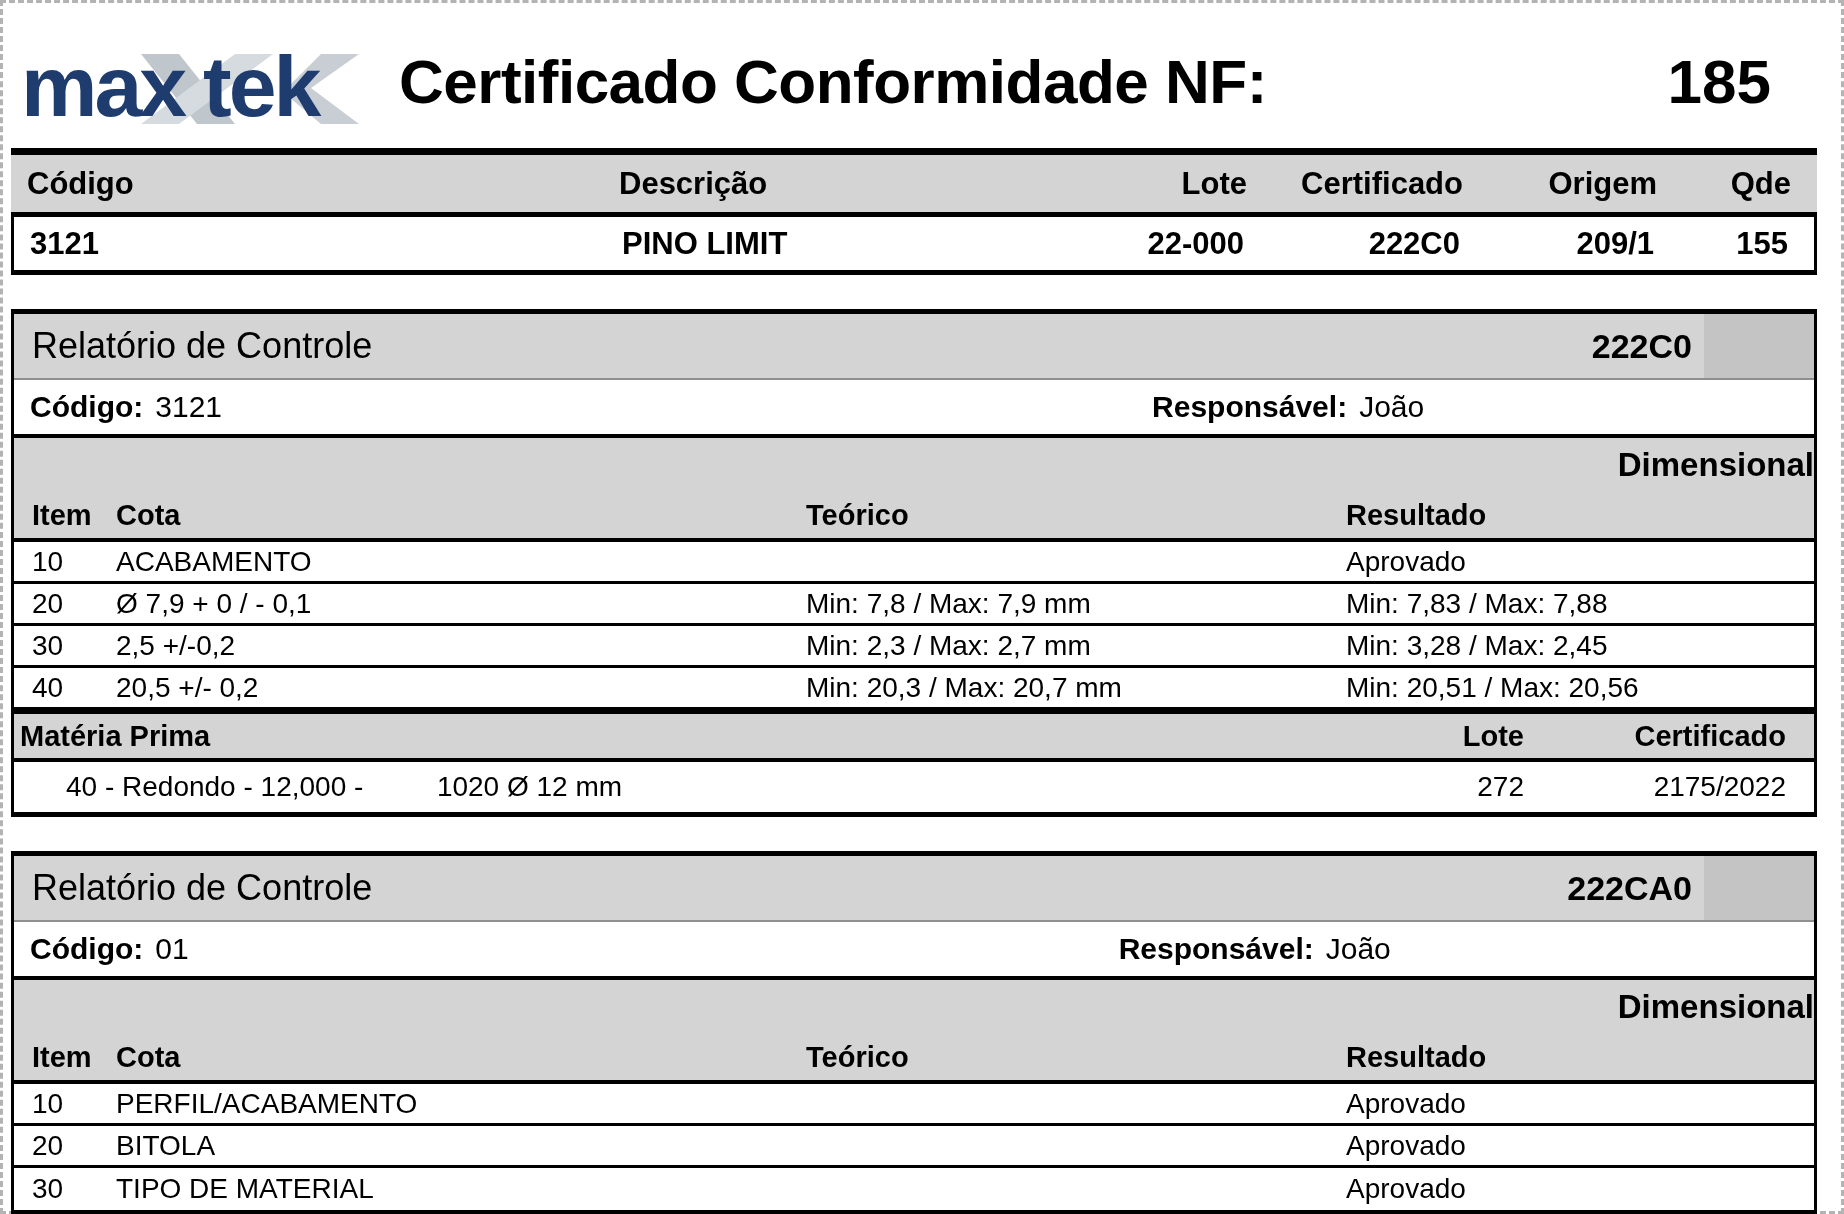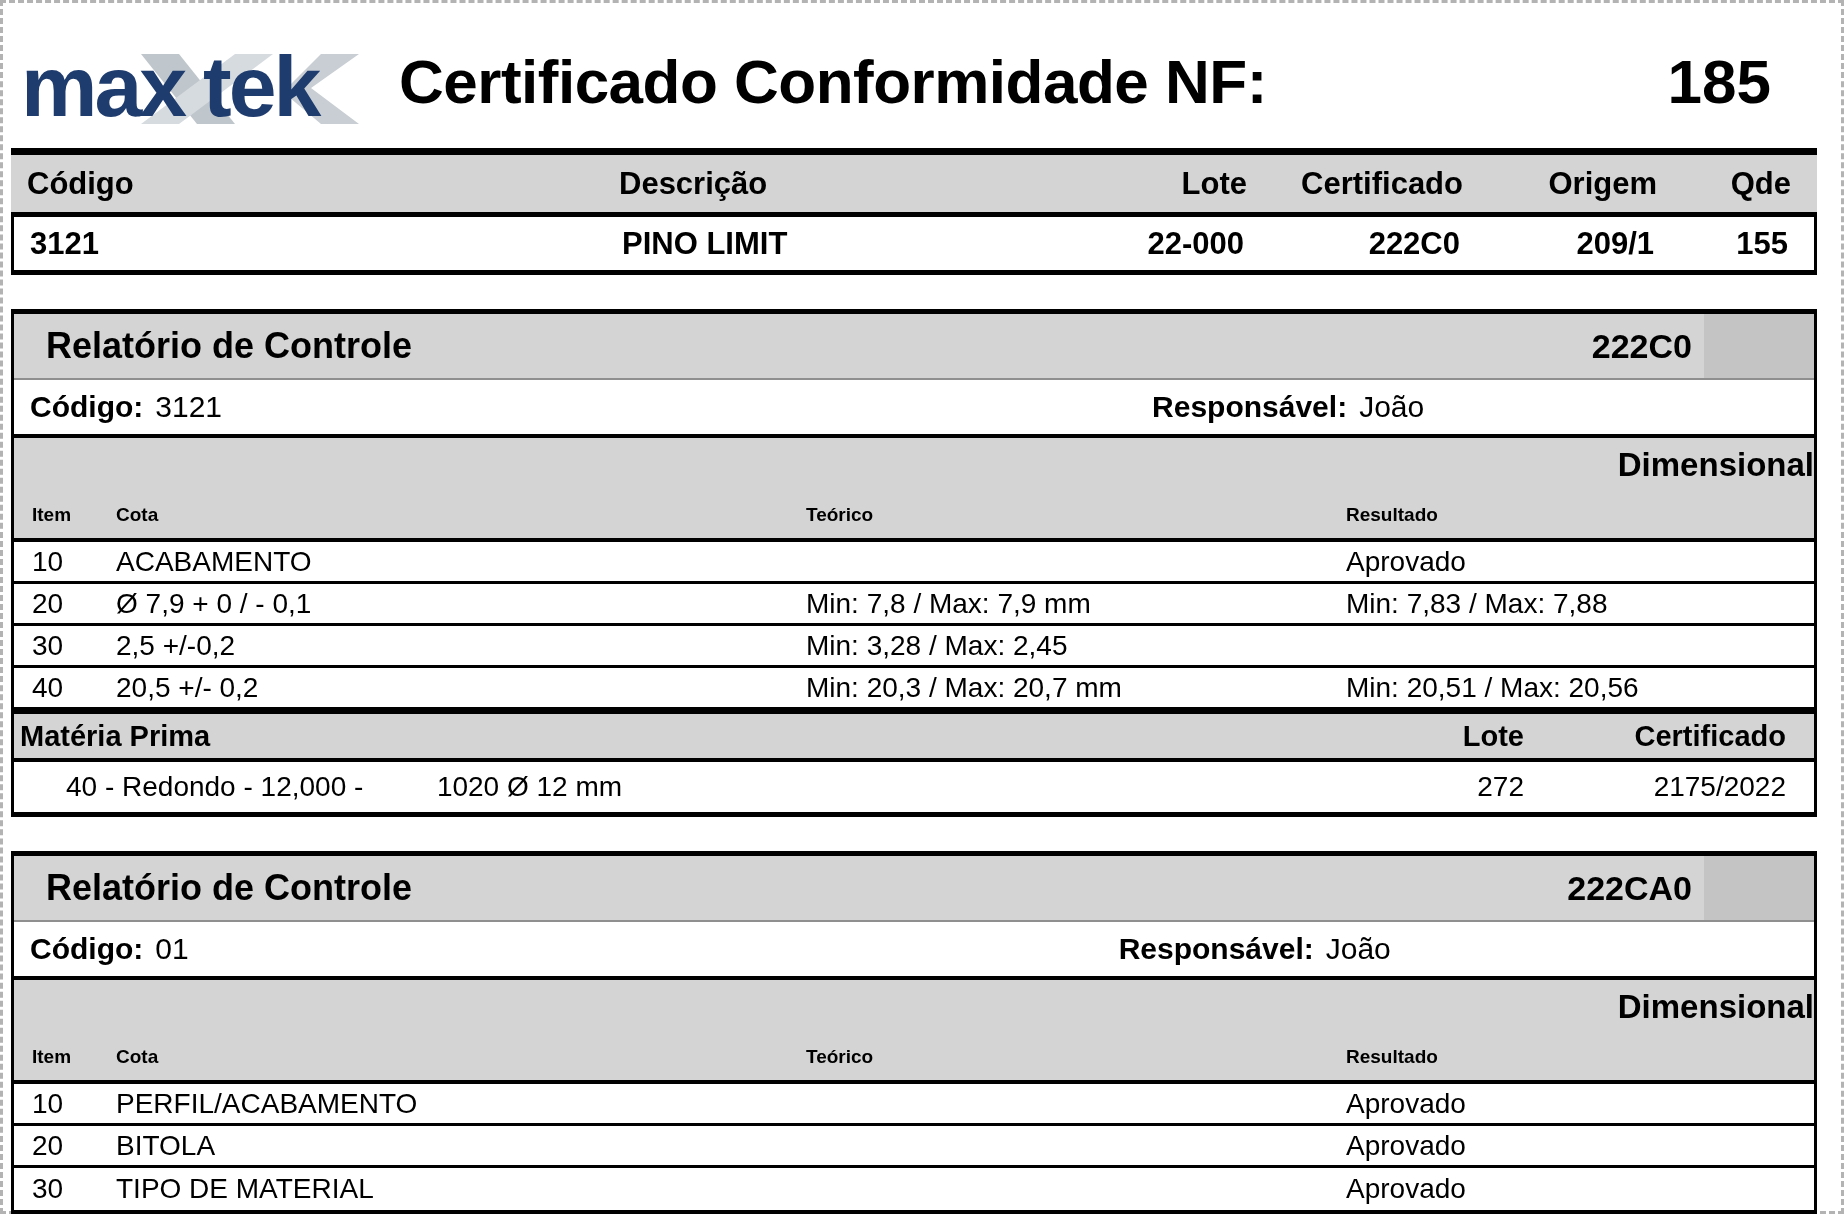--- a/index.html
+++ b/index.html
@@ -112,22 +112,22 @@
   .report-title-bar {
     position: relative;
     display: flex;
     align-items: center;
     height: 64px;
     background: #d4d4d4;
     border-bottom: 2px solid #8f8f8f;
   }
   .report-title {
     font-size: 36px;
-    font-weight: bold;
-    padding-left: 32px;
+    font-weight: normal;
+    padding-left: 18px;
   }
   .report-code-right {
     margin-left: auto;
     font-size: 34px;
     font-weight: bold;
     padding-right: 12px;
     white-space: nowrap;
   }
   .report-code-block {
     width: 110px;
@@ -156,21 +156,21 @@
     text-align: right;
     font-size: 33px;
     font-weight: bold;
     background: #d4d4d4;
   }
   .dim-head {
     display: flex;
     align-items: center;
     height: 50px;
     background: #d4d4d4;
-    font-size: 19px;
+    font-size: 29px;
     font-weight: bold;
     border-bottom: 4px solid #000;
     box-sizing: border-box;
   }
   .dim-row {
     display: flex;
     align-items: center;
     height: 42px;
     font-size: 28px;
     background: #fff;
@@ -287,20 +287,21 @@
       </div>
       <div class="dim-row">
         <div class="d-item">20</div>
         <div class="d-cota">Ø 7,9 + 0 / - 0,1</div>
         <div class="d-teo">Min: 7,8 / Max: 7,9 mm</div>
         <div class="d-res">Min: 7,83 / Max: 7,88</div>
       </div>
       <div class="dim-row">
         <div class="d-item">30</div>
         <div class="d-cota">2,5 +/-0,2</div>
+        <div class="d-teo">Min: 2,3 / Max: 2,7 mm</div>
         <div class="d-res">Min: 3,28 / Max: 2,45</div>
       </div>
       <div class="dim-row">
         <div class="d-item">40</div>
         <div class="d-cota">20,5 +/- 0,2</div>
         <div class="d-teo">Min: 20,3 / Max: 20,7 mm</div>
         <div class="d-res">Min: 20,51 / Max: 20,56</div>
       </div>
 
       <div class="mp-head">

